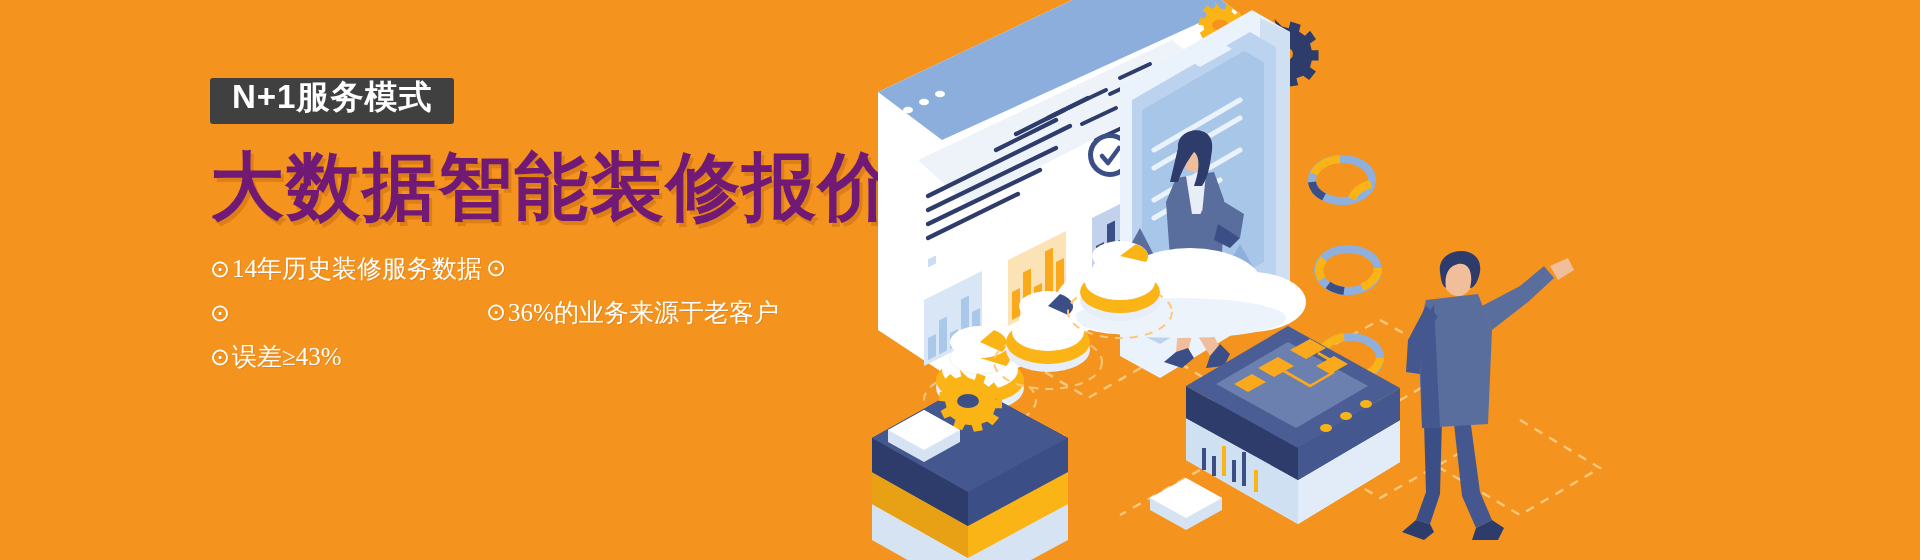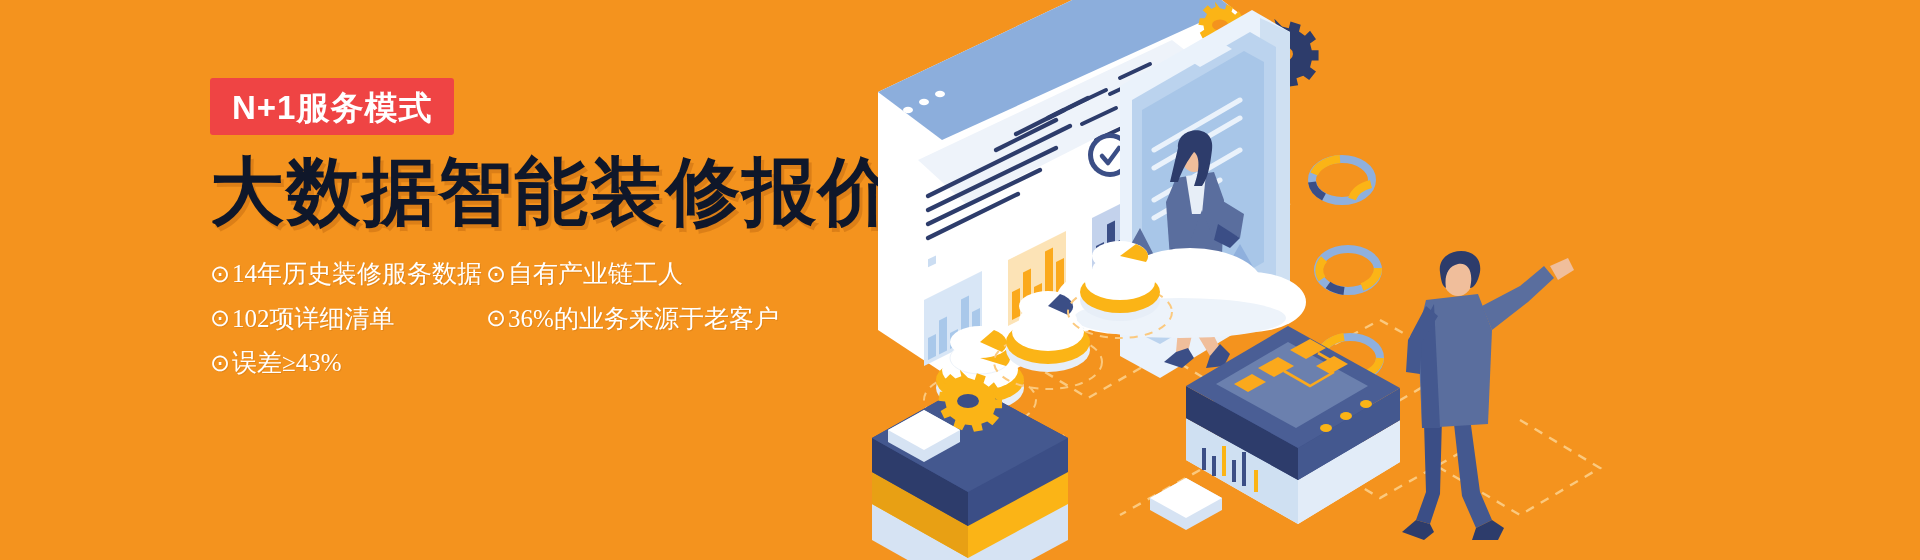--- a/index.html
+++ b/index.html
@@ -14,35 +14,35 @@
     width:1920px; height:560px;
     background:#F4931E;
     overflow:hidden;
   }
 
   
   .copy { position:absolute; left:210px; top:78px; width:700px; }
 
   .badge {
     display:inline-block;
-    background:#ef4444;
+    background:#404040;
     color:#FFFFFF;
     font-family:"Liberation Sans", sans-serif;
     font-size:33px;
     font-weight:700;
     letter-spacing:1px;
-    padding:13px 22px 9px 22px;
+    padding:2px 22px 9px 22px;
     border-radius:3px;
     line-height:1.05;
     white-space:nowrap;
   }
 
   .headline {
-    margin-top:18px;
-    color:#0f172a;
+    margin-top:24px;
+    color:#701a75;
     font-family:"Liberation Sans", sans-serif;
     font-weight:700;
     font-size:74px;
     letter-spacing:2px;
     line-height:1.05;
     white-space:nowrap;
     text-shadow:3px 4px 0 rgba(190,105,15,0.45);
   }
 
   .bullets {
@@ -84,32 +84,30 @@
 
     <div class="bullets">
 
       <div class="bul-col c1">
         <div class="bullet">
           <span class="mk">⊙</span>
           <span>14年历史装修服务数据</span>
         </div>
         <div class="bullet">
           <span class="mk">⊙</span>
-          <span>102项详细清单</span>
         </div>
         <div class="bullet">
           <span class="mk">⊙</span>
           <span>误差≥43%</span>
         </div>
       </div>
 
       <div class="bul-col c2">
         <div class="bullet">
           <span class="mk">⊙</span>
-          <span>自有产业链工人</span>
         </div>
         <div class="bullet">
           <span class="mk">⊙</span>
           <span>36%的业务来源于老客户</span>
         </div>
       </div>
 
     </div>
   </div>
 

